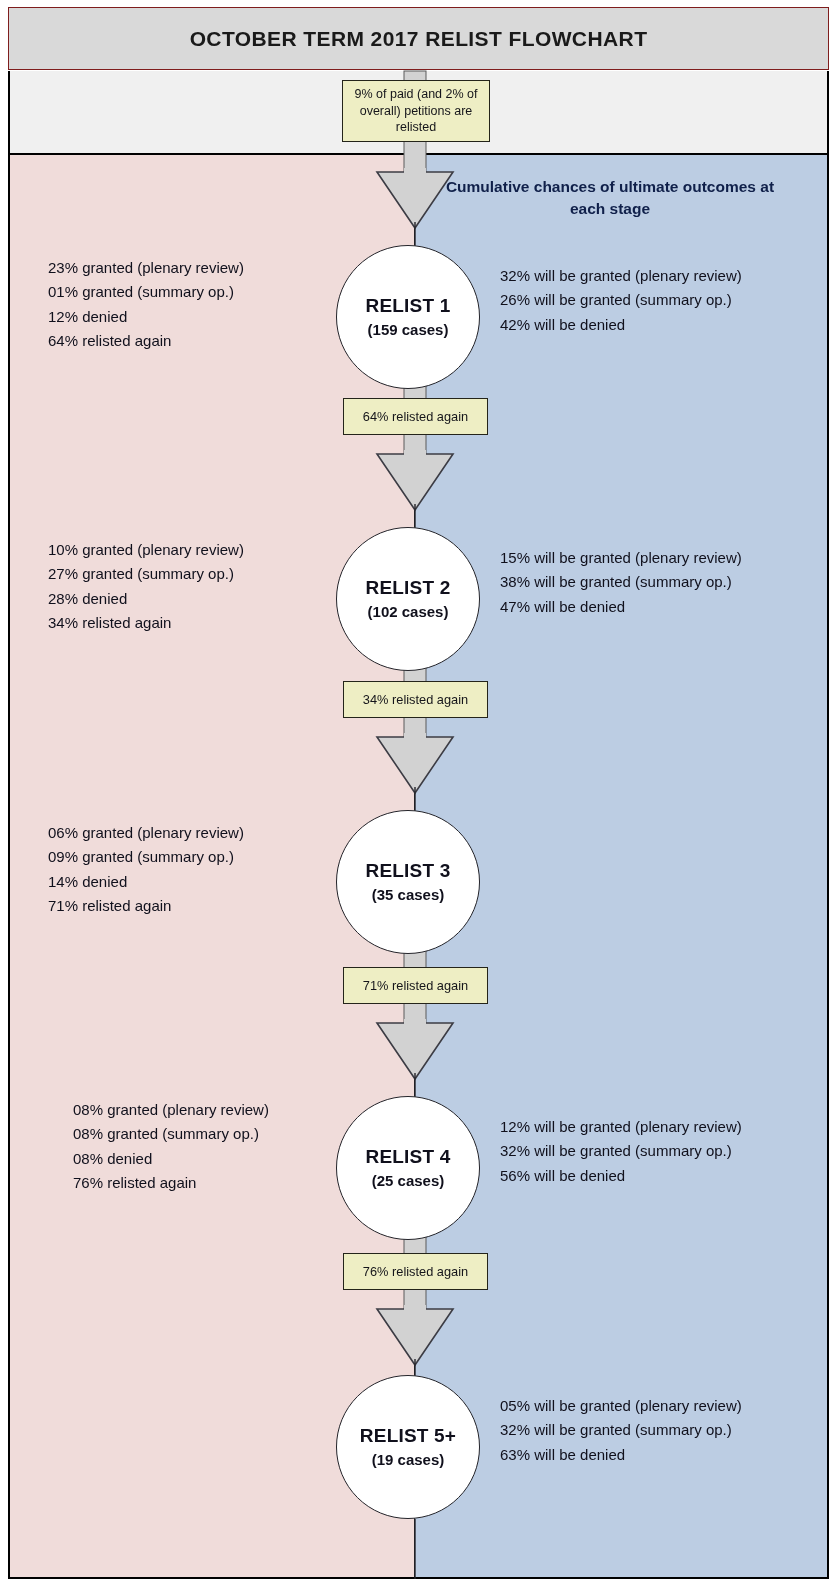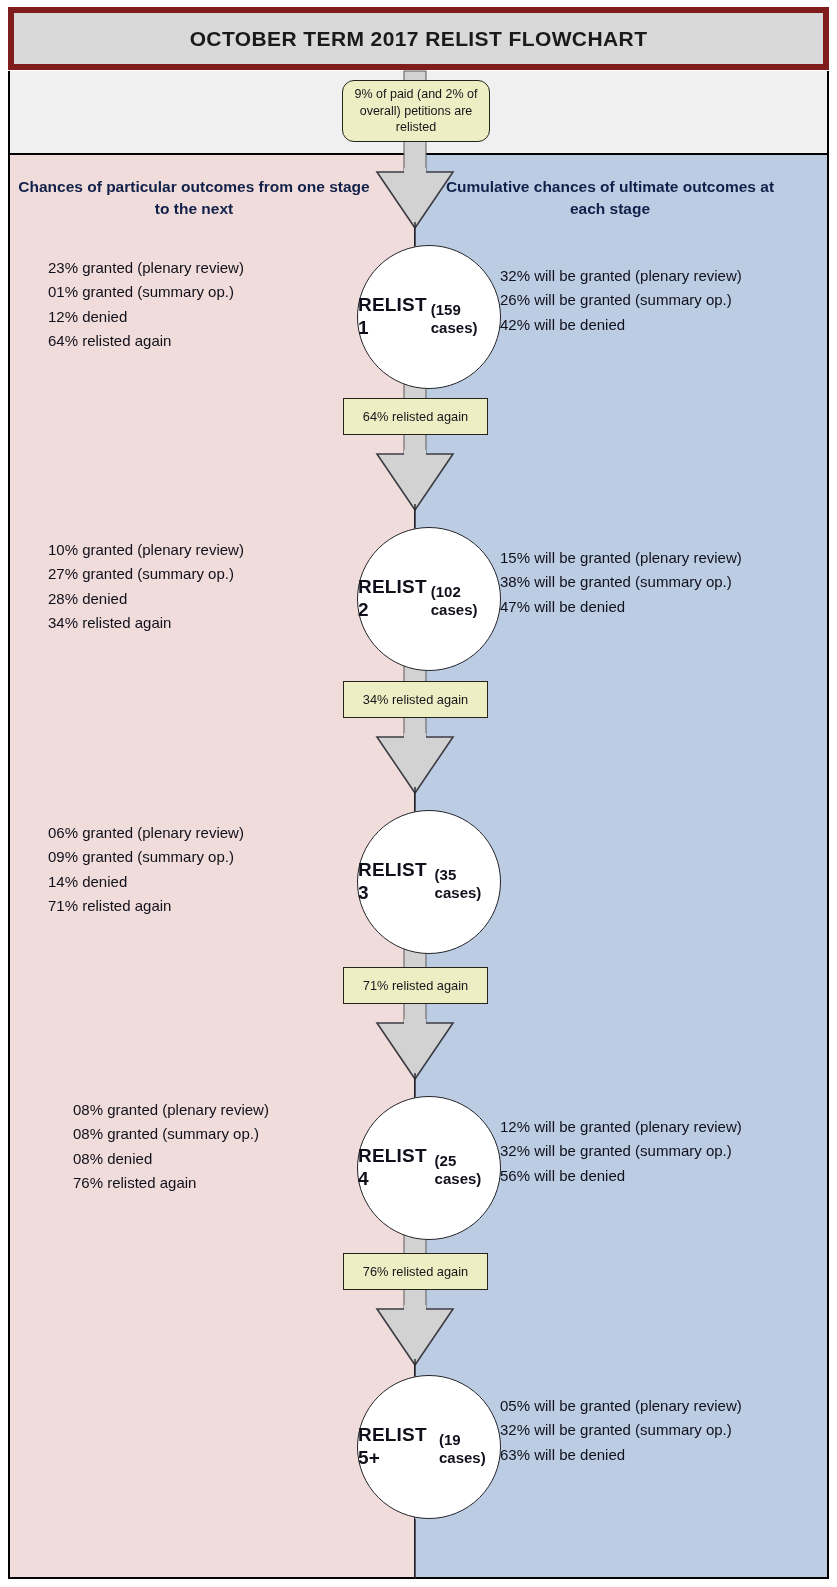--- a/index.html
+++ b/index.html
@@ -22,21 +22,21 @@
 
   
   .title-bar {
     position: absolute;
     left: 8px;
     top: 7px;
     width: 821px;
     height: 63px;
     box-sizing: border-box;
     background: #d9d9d9;
-    border: 6px solid #7f1d1d;
+    border: 1px solid #7f1d1d;
     display: flex;
     align-items: center;
     justify-content: center;
   }
   .title-text {
     font-size: 21px;
     font-weight: bold;
     letter-spacing: 0.4px;
     color: #1a1a1a;
     text-align: center;
@@ -126,43 +126,42 @@
     color: #15151a;
   }
   .ybox.intro {
     left: 342px;
     top: 80px;
     width: 148px;
     height: 62px;
     font-size: 12.5px;
     line-height: 1.35;
     padding: 2px 6px;
-    border-radius: 12px;
   }
   .ybox.relisted {
     left: 343px;
     width: 145px;
     height: 37px;
     font-size: 12.8px;
   }
 
   
   .node {
     position: absolute;
     width: 144px;
     height: 144px;
     border-radius: 50%;
     background: #ffffff;
     border: 1.6px solid #24242a;
     box-sizing: border-box;
     display: flex;
-    flex-direction: row;
+    flex-direction: column;
     align-items: center;
     justify-content: center;
-    left: 357px;
+    left: 336px;
   }
   .node-title {
     font-size: 19px;
     font-weight: bold;
     color: #10101c;
     line-height: 1.2;
     letter-spacing: 0.2px;
   }
   .node-sub {
     font-size: 15px;
@@ -193,21 +192,20 @@
     <div class="title-text">OCTOBER TERM 2017 RELIST FLOWCHART</div>
   </div>
 
   <div class="top-band"></div>
 
   <div class="body-panel">
     <div class="panel-left"></div>
     <div class="panel-right"></div>
     <div class="panel-divider"></div>
 
-    <div class="col-heading left">Chances of particular outcomes from one stage to the next</div>
     <div class="col-heading right">Cumulative chances of ultimate outcomes at each stage</div>
   </div>
 
   <svg class="arrow" width="837" height="1587" xmlns="http://www.w3.org/2000/svg">
     <defs>
       <g id="unused"></g>
     </defs>
 
     <rect x="404" y="71" width="22" height="12" fill="#d2d2d2" stroke="#5a5a5a" stroke-width="1"></rect>
 

